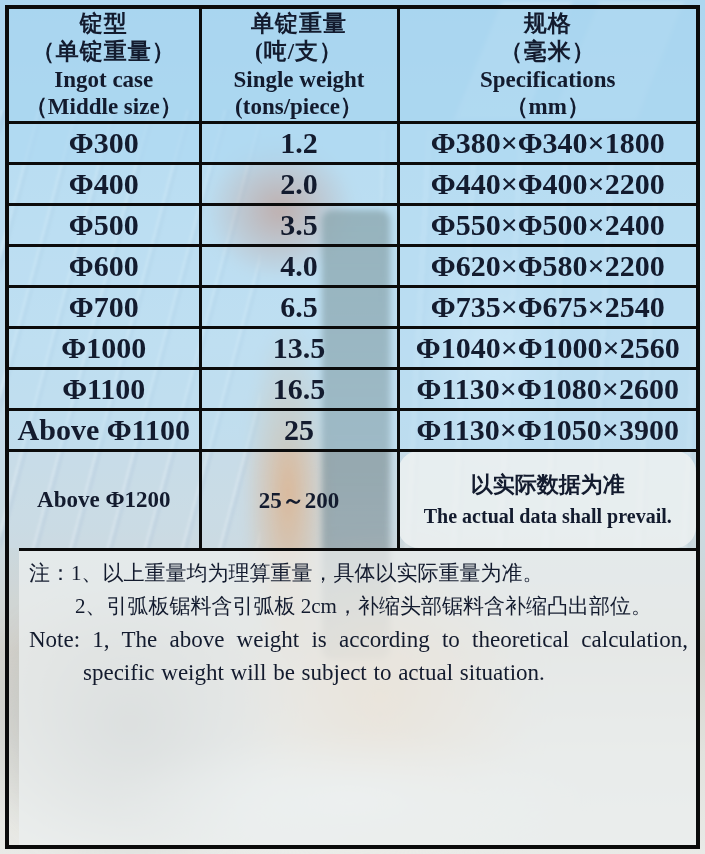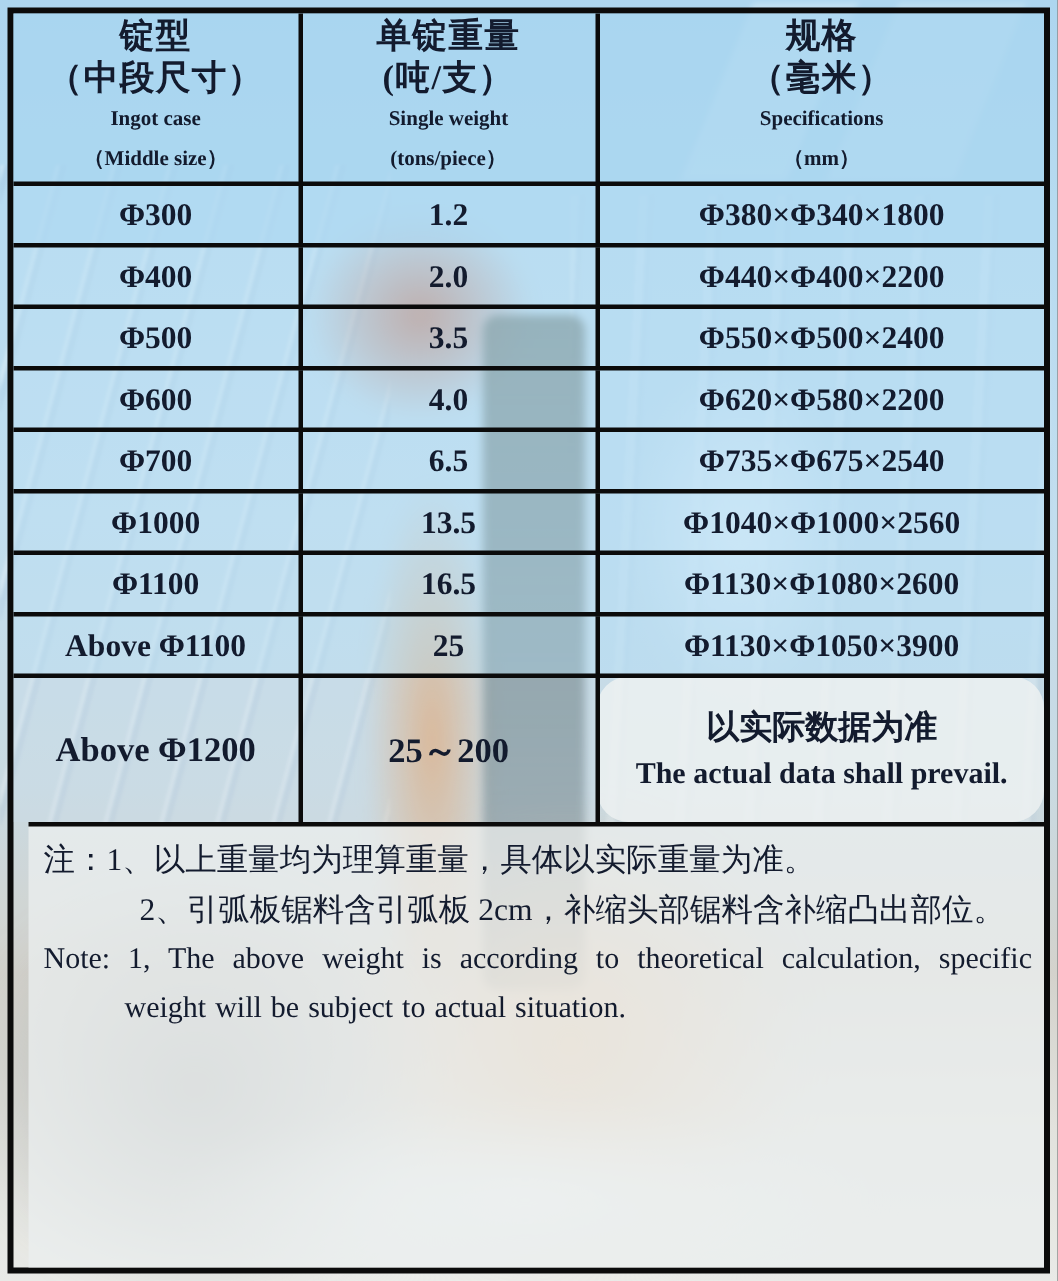--- a/index.html
+++ b/index.html
@@ -45,41 +45,41 @@
     display:flex; flex-direction:column;
   }
   table.spec { border-collapse:collapse; border-style:hidden; table-layout:fixed; width:100%; }
   table.spec td {
     border:3px solid #0b0b0b; text-align:center; vertical-align:middle;
     font-weight:bold; color:#131b2e; padding:0;
   }
   
   tr.hdr td { height:112px; background:rgba(168,213,240,.72); }
   .hline-zh { font-size:23px; line-height:28px; letter-spacing:1px; }
-  .hline-en { font-size:14px; line-height:27px; letter-spacing:0; }
-  
-  tbody.rows td { height:38px; font-size:21px; background:rgba(188,223,244,.50); }
+  .hline-en { font-size:23px; line-height:27px; letter-spacing:0; }
+  
+  tbody.rows td { height:38px; font-size:30px; background:rgba(188,223,244,.50); }
   tbody.rows td:last-child { background:rgba(182,221,244,.62); }
   tbody.rows tr:first-child td { background:rgba(176,217,242,.82); }
   
   tr.special td { height:96px; font-size:23px; }
   td.sp-ingot, td.sp-weight { background:rgba(205,224,238,.28); }
   td.sp-spec { background:rgba(238,242,241,.82);border-radius:21px; }
   .sp-zh { font-size:22px; line-height:32px; }
   .sp-en { font-size:20px; line-height:31px; max-width:250px; margin:0 auto; }
   
   .notes {
     flex:1; border-top:3px solid #0b0b0b;
     background:rgba(234,238,238,.78);
     padding:6px 8px 0 10px; color:#131b2e; font-weight:normal;margin-left:10px;
   }
   .notes p { margin:0; line-height:33px; }
   .note-zh { font-size:21px; }
-  .note-zh2 { padding-left:46px;text-align:center; }
-  .note-en { font-size:20px; text-align:justify; word-spacing:1px; }
+  .note-zh2 { padding-left:46px; }
+  .note-en { font-size:23px; text-align:justify; word-spacing:1px; }
   .note-en1 { padding-left:54px; text-indent:-54px; }
   .note-en2 { padding-left:54px; }
 </style>
 </head>
 <body>
 
 <div class="stage">
 
   <div class="bg">
     <div class="bg-girders"></div>
@@ -101,21 +101,21 @@
       <colgroup>
         <col style="width:191px">
           <col style="width:198px">
           <col>
       </colgroup>
 
       <thead>
         <tr class="hdr">
           <td>
             <div class="hline-zh">锭型</div>
-            <div class="hline-zh">（中段尺寸）</div>
+            <div class="hline-zh">（单锭重量）</div>
             <div class="hline-en">Ingot case</div>
             <div class="hline-en">（Middle size）</div>
           </td>
           <td>
             <div class="hline-zh">单锭重量</div>
             <div class="hline-zh">(吨/支）</div>
             <div class="hline-en">Single weight</div>
             <div class="hline-en">(tons/piece）</div>
           </td>
           <td>

